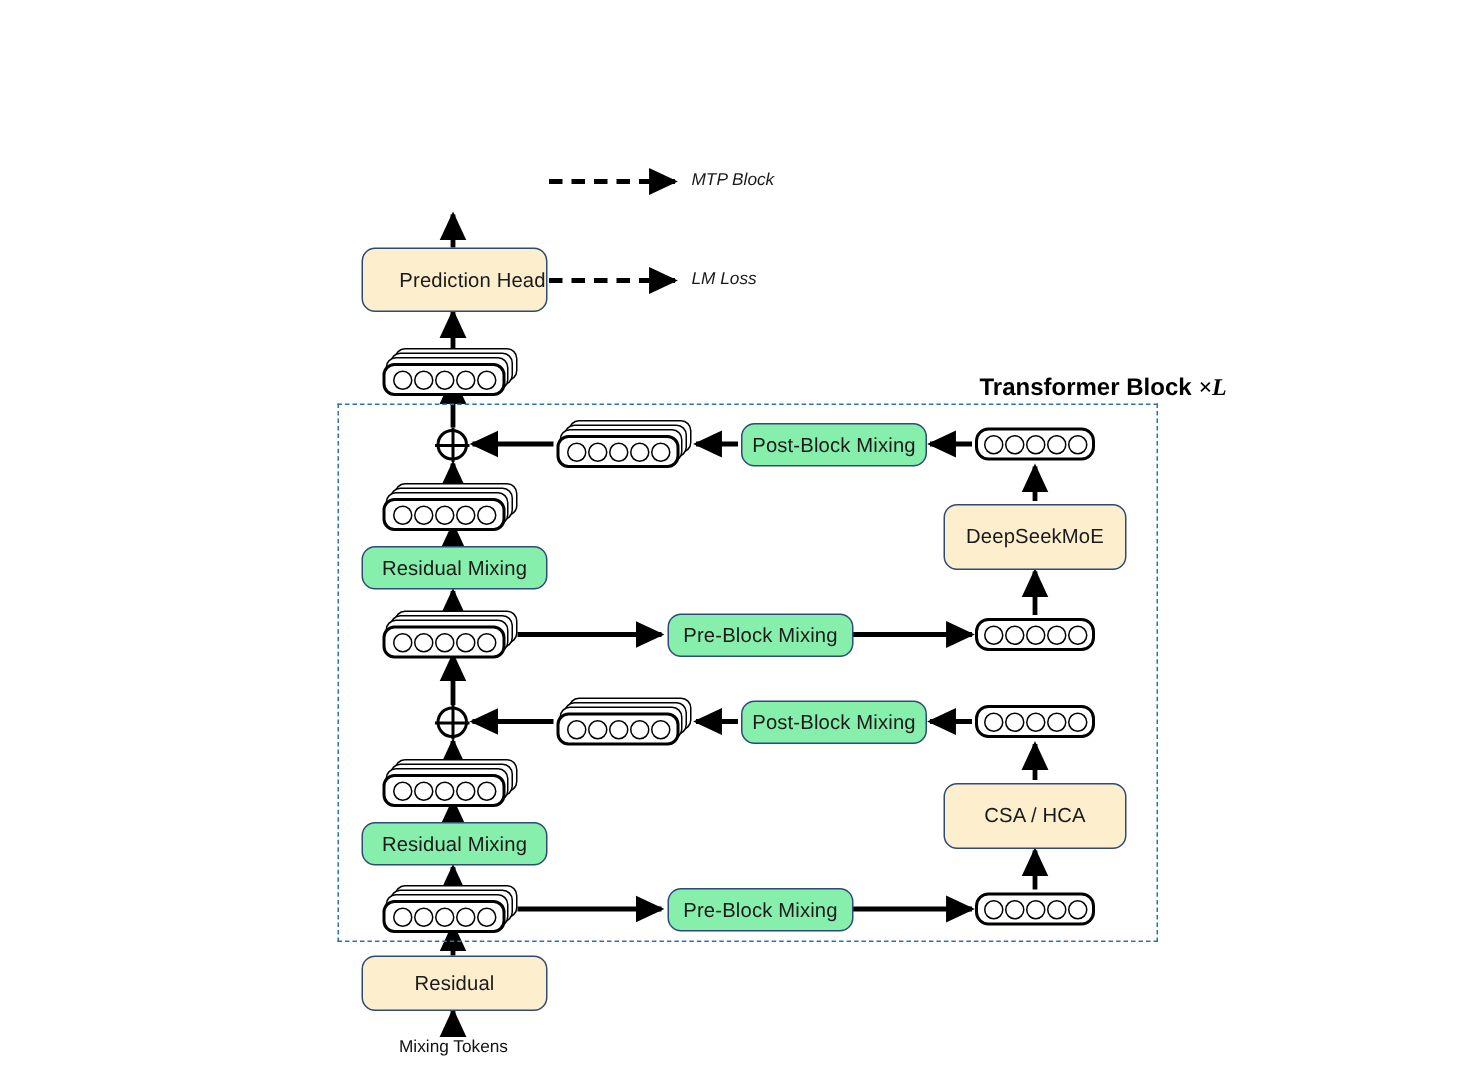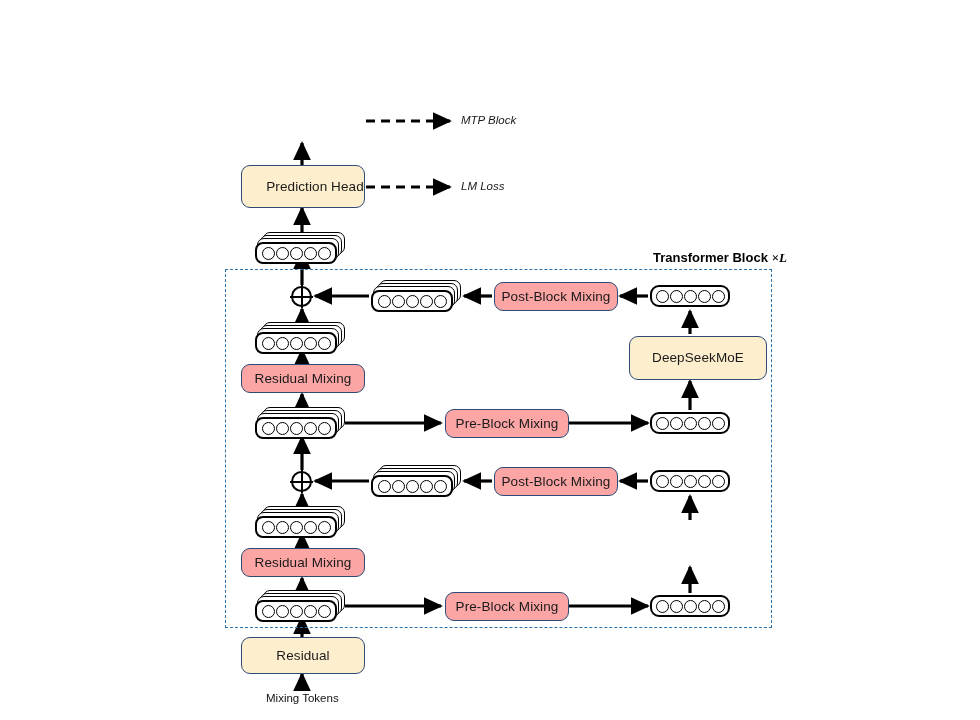--- a/index.html
+++ b/index.html
@@ -38,21 +38,21 @@
     align-items: center;
     justify-content: center;
     text-align: center;
     color: #1a1a1a;
     font-size: 13.5px;
     line-height: 1.15;
     letter-spacing: 0.1px;
     z-index: 3;
   }
   .box.cream { background: #fdeecd; }
-  .box.gray  { background: #fca5a5; }
+  .box.gray  { background: #86efac; }
 
   
   .tokrow {
     position: absolute;
     box-sizing: border-box;
     background: #ffffff;
     border: 2px solid #000000;
     border-radius: 9px;
     display: flex;
     align-items: center;
@@ -123,21 +123,21 @@
   
   .region {
     position: absolute;
     box-sizing: border-box;
     border: 1.6px dashed #2d72ab;
     background: transparent;
     z-index: 1;
   }
   .region-label {
     position: absolute;
-    font-size: 13px;
+    font-size: 16px;
     font-weight: bold;
     color: #000;
     white-space: nowrap;
     z-index: 5;
   }
   .region-label .mult {
     font-family: "Liberation Serif", serif;
     font-style: italic;
     font-weight: bold;
   }
@@ -290,21 +290,21 @@
     <div class="sheet" style="left:2px;  top:6px;  width:82px; height:22px;"></div>
     <div class="front" style="left:0px;  top:10px; width:82px; height:22px;">
       <span class="dot"></span>
       <span class="dot"></span>
       <span class="dot"></span>
       <span class="dot"></span>
       <span class="dot"></span>
     </div>
   </div>
 
-  <div class="box cream" style="left:629px; top:336px; width:138px; height:44px;">
+  <div class="box cream" style="left:629px; top:336px; width:122px; height:44px;">
     <span>DeepSeekMoE</span>
   </div>
 
   <div class="box gray" style="left:241px; top:364px; width:124px; height:29px;">
     <span>Residual Mixing</span>
   </div>
 
   <div class="deck" style="left:255px; top:407px; width:96px; height:34px;">
     <div class="sheet" style="left:8px;  top:0px;  width:82px; height:22px;"></div>
     <div class="sheet" style="left:5px;  top:3px;  width:82px; height:22px;"></div>
@@ -363,20 +363,23 @@
     <div class="sheet" style="left:2px;  top:6px;  width:82px; height:22px;"></div>
     <div class="front" style="left:0px;  top:10px; width:82px; height:22px;">
       <span class="dot"></span>
       <span class="dot"></span>
       <span class="dot"></span>
       <span class="dot"></span>
       <span class="dot"></span>
     </div>
   </div>
 
+  <div class="box cream" style="left:629px; top:522px; width:122px; height:44px;">
+    <span>CSA / HCA</span>
+  </div>
 
   <div class="box gray" style="left:241px; top:548px; width:124px; height:29px;">
     <span>Residual Mixing</span>
   </div>
 
   <div class="deck" style="left:255px; top:590px; width:96px; height:34px;">
     <div class="sheet" style="left:8px;  top:0px;  width:82px; height:22px;"></div>
     <div class="sheet" style="left:5px;  top:3px;  width:82px; height:22px;"></div>
     <div class="sheet" style="left:2px;  top:6px;  width:82px; height:22px;"></div>
     <div class="front" style="left:0px;  top:10px; width:82px; height:22px;">

